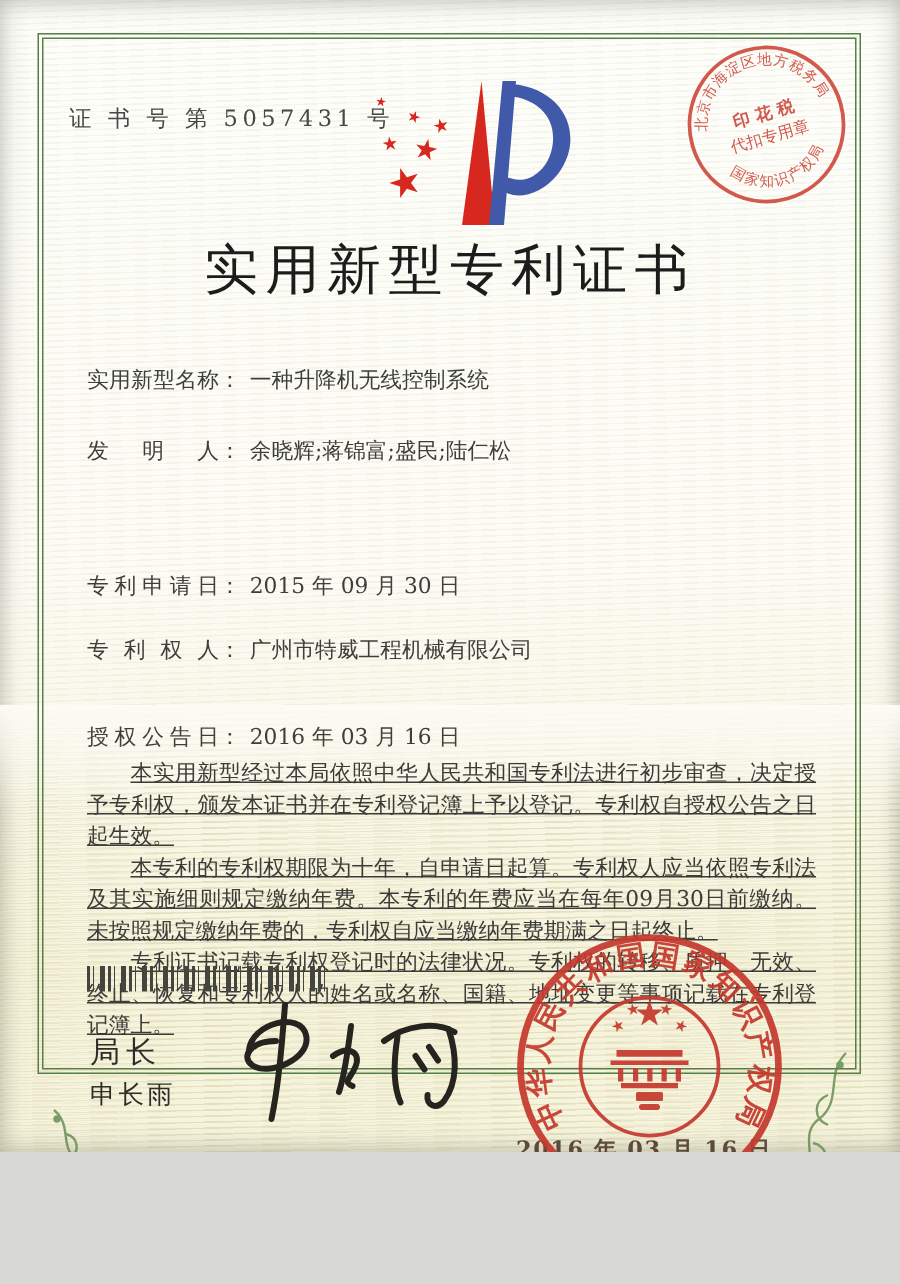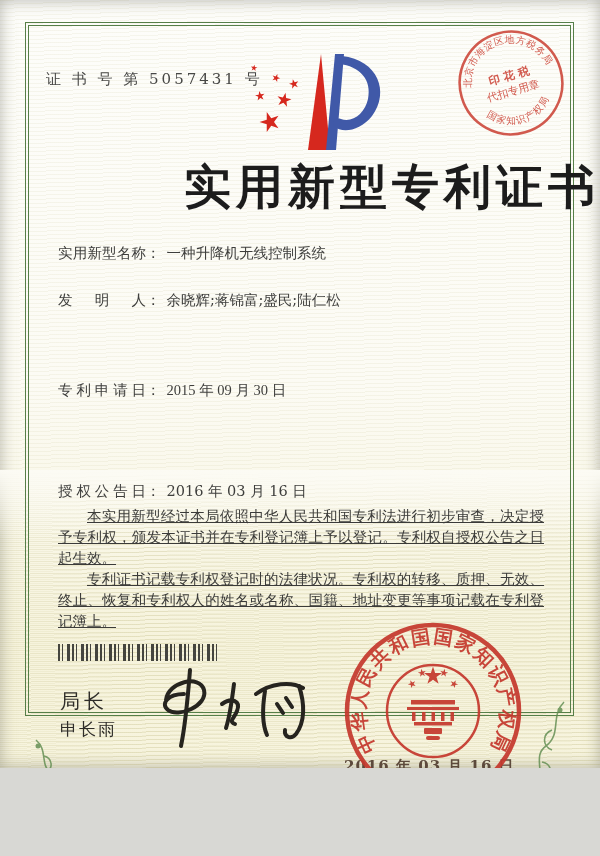--- a/index.html
+++ b/index.html
@@ -28,22 +28,22 @@
     border:1px solid #567f48;pointer-events:none;
   }
   .frame::after{
     content:"";position:absolute;inset:2px;border:1px solid #567f48;
   }
   .abs{position:absolute;}
   .cert-no{
     left:46px;top:70px;font-size:15px;letter-spacing:3px;color:#474745;
   }
   .title{
-    left:0;right:0;top:156px;text-align:right;
-    font-size:47px;font-weight:bold;letter-spacing:5px;color:#1c1c1c;
+    left:0;right:0;top:156px;text-align:center;
+    font-size:36px;font-weight:normal;letter-spacing:5px;color:#1c1c1c;
   }
   .field{
     left:58px;font-size:14.5px;color:#3e3e3c;white-space:nowrap;
   }
   .flabel{display:inline-block;width:88px;text-align:justify;text-align-last:justify;}
   .fcolon{display:inline-block;margin-right:6px;}
   .bodytext{
     left:58px;top:506px;width:486px;font-size:14.5px;line-height:21px;
     color:#3b3b39;text-align:justify;text-decoration:underline;
   }
@@ -100,29 +100,33 @@
   </svg>
 
   <div class="abs title">实用新型专利证书</div>
 
   <div class="abs field" style="top:244px;">
     <span class="flabel">实用新型名称</span><span class="fcolon">：</span><span>一种升降机无线控制系统</span>
   </div>
   <div class="abs field" style="top:291px;">
     <span class="flabel">发明人</span><span class="fcolon">：</span><span>余晓辉;蒋锦富;盛民;陆仁松</span>
   </div>
-  <div class="abs field" style="top:381px;font-family:Liberation Serif, serif;">
+  <div class="abs field" style="top:381px;">
     <span class="flabel">专利申请日</span><span class="fcolon">：</span><span>2015 年 09 月 30 日</span>
+  </div>
+  <div class="abs field" style="top:424px;">
+    <span class="flabel">专利权人</span><span class="fcolon">：</span><span>广州市特威工程机械有限公司</span>
   </div>
   <div class="abs field" style="top:482px;">
     <span class="flabel">授权公告日</span><span class="fcolon">：</span><span>2016 年 03 月 16 日</span>
   </div>
 
   <div class="abs bodytext">
     <p>本实用新型经过本局依照中华人民共和国专利法进行初步审查，决定授予专利权，颁发本证书并在专利登记簿上予以登记。专利权自授权公告之日起生效。</p>
+    <p>本专利的专利权期限为十年，自申请日起算。专利权人应当依照专利法及其实施细则规定缴纳年费。本专利的年费应当在每年09月30日前缴纳。未按照规定缴纳年费的，专利权自应当缴纳年费期满之日起终止。</p>
     <p>专利证书记载专利权登记时的法律状况。专利权的转移、质押、无效、终止、恢复和专利权人的姓名或名称、国籍、地址变更等事项记载在专利登记簿上。</p>
   </div>
 
   <div class="abs barcode"></div>
 
   <div class="abs signer-title">局长</div>
   <div class="abs signer-name">申长雨</div>
 
   <svg class="abs signature" width="190" height="95" viewBox="0 0 190 95">
     <g fill="none" stroke="#26241f" stroke-width="4" stroke-linecap="round">

